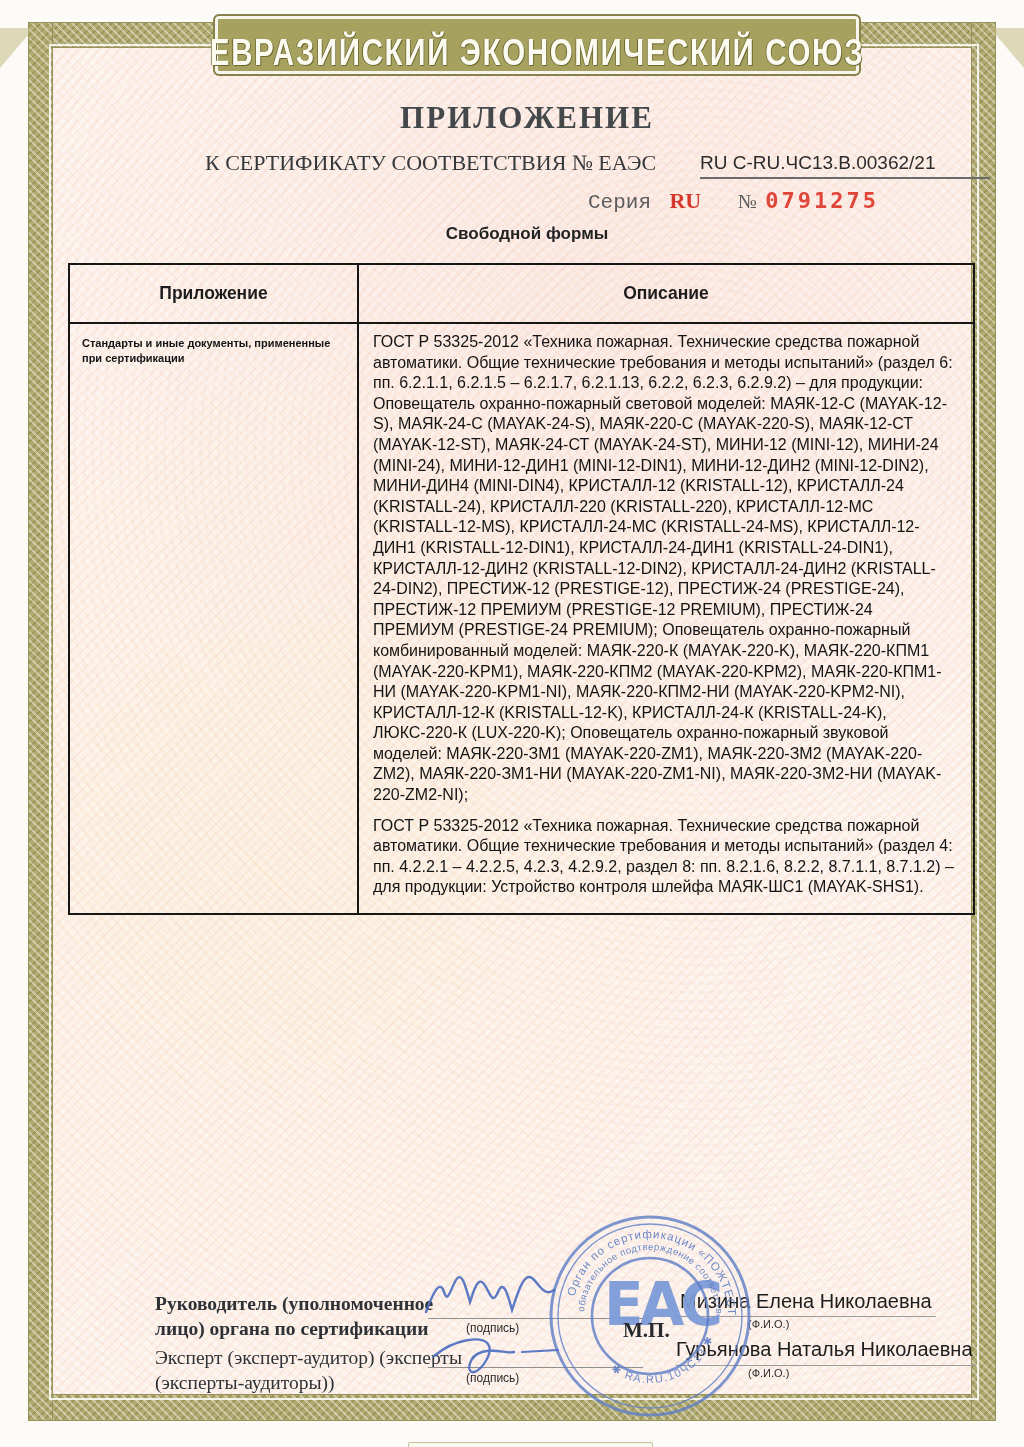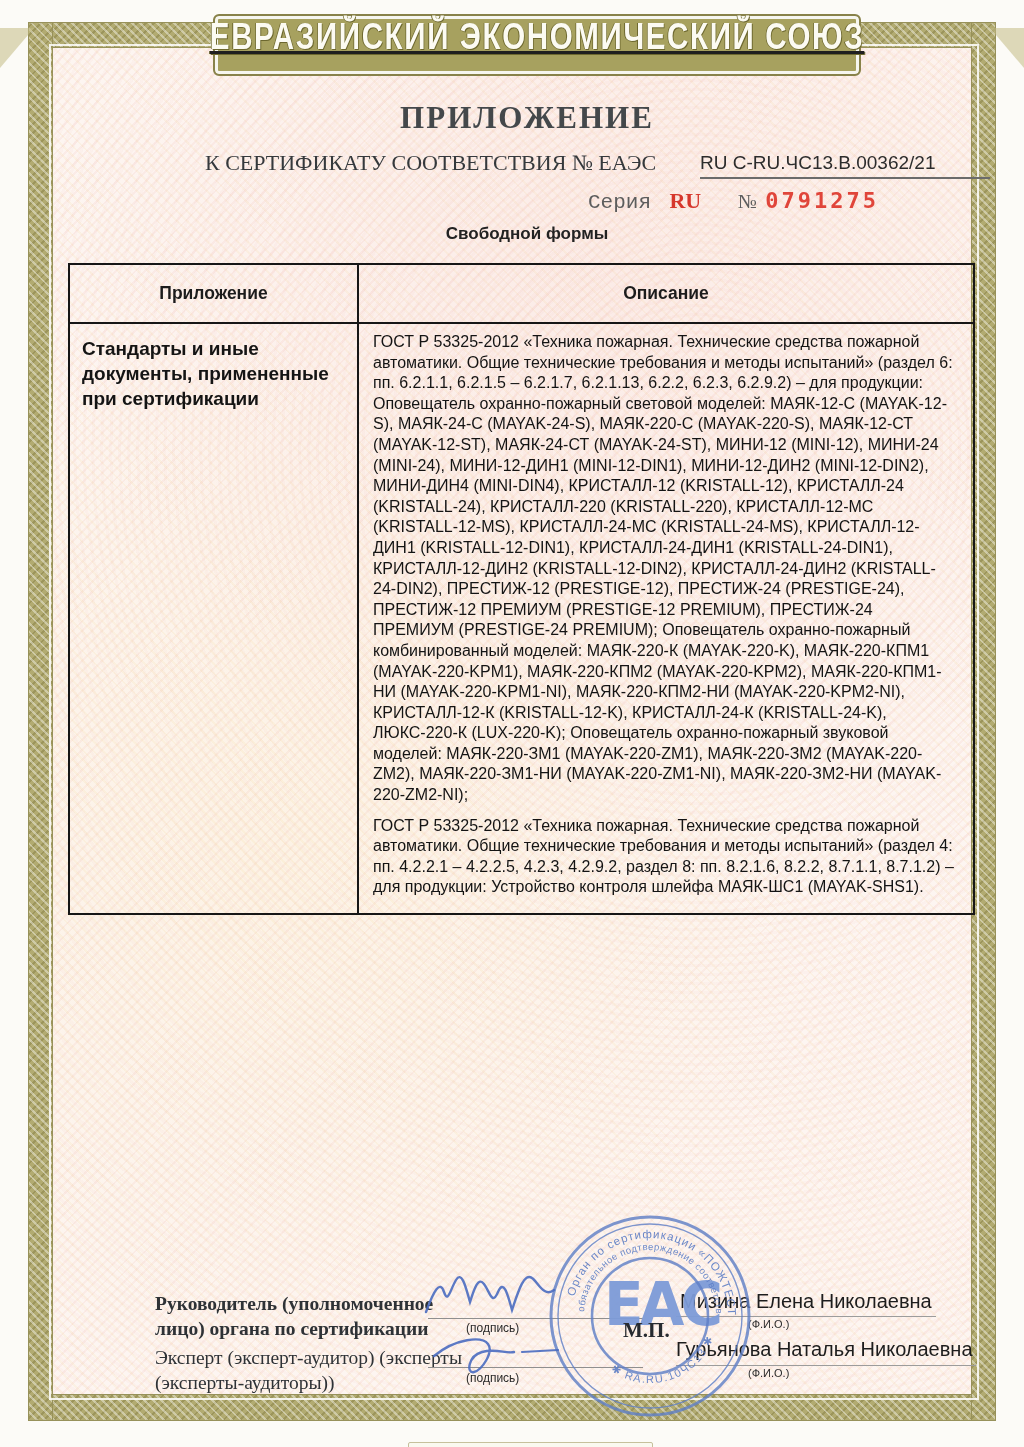--- a/index.html
+++ b/index.html
@@ -29,21 +29,21 @@
   .frame-innerline{position:absolute;left:49px;top:44px;width:926px;height:1352px;
     border:2px solid rgba(255,255,255,0.85);pointer-events:none;}
   .corner-deco{position:absolute;width:0;height:0;border-style:solid;opacity:.55;}
   .cd-tl{left:0;top:28px;border-width:0 0 40px 34px;border-color:transparent transparent transparent #c3bc85;}
   .cd-tr{right:0;top:28px;border-width:0 34px 40px 0;border-color:transparent #c3bc85 transparent transparent;}
 
   
   .banner{position:absolute;left:213px;top:14px;width:644px;height:58px;
     background:#a7a15f;border:2px solid #88824a;border-radius:6px;
     box-shadow:inset 0 0 0 3px rgba(255,255,255,0.9), inset 0 0 0 5px #a7a15f;
-    display:flex;align-items:flex-start;justify-content:center;text-decoration:underline;}
+    display:flex;align-items:flex-end;justify-content:center;}
   .banner span{display:inline-block;transform:scaleX(0.82);transform-origin:center;
     font-family:"Liberation Sans",sans-serif;font-weight:bold;font-size:36px;
     letter-spacing:2px;color:#fcfbf2;white-space:nowrap;
     text-shadow:1px 1px 0 #6d682f, -1px 0 0 #6d682f;}
 
   
   .doc-title{position:absolute;left:0;top:100px;width:1054px;text-align:center;
     font-family:"Liberation Serif",serif;font-weight:bold;font-size:31px;
     letter-spacing:2px;color:#44484b;}
   .subtitle-row{position:absolute;left:205px;top:150px;width:790px;
@@ -63,21 +63,21 @@
   
   .cert-table{position:absolute;left:68px;top:263px;width:907px;height:652px;
     border:2px solid #161616;box-sizing:border-box;}
   .col-divider{position:absolute;left:287px;top:0;bottom:0;width:2px;background:#161616;}
   .thead-divider{position:absolute;left:0;right:0;top:57px;height:2px;background:#161616;}
   .th{position:absolute;top:0;height:57px;display:flex;align-items:center;justify-content:center;
     font-weight:bold;font-size:17.5px;color:#1c1c1c;}
   .th-annex{left:0;width:287px;}
   .th-desc{left:289px;right:0;}
   .cell-annex{position:absolute;left:0;top:59px;width:287px;padding:12px 12px 0 12px;box-sizing:border-box;
-    font-weight:bold;font-size:19px;line-height:1.32;color:#141414;}
+    font-weight:bold;font-size:11px;line-height:1.32;color:#141414;}
   .cell-desc{position:absolute;left:289px;right:0;top:59px;bottom:0;padding:8px 15px 0 14px;box-sizing:border-box;
     font-size:16px;line-height:20.6px;color:#141414;}
   .cell-desc p{margin:0 0 10px 0;}
 
   
   .sig-label{position:absolute;font-family:"Liberation Serif",serif;font-size:19.5px;
     color:#2e3236;line-height:1.28;}
   .sig-label-head{left:155px;top:1292px;width:300px;font-weight:bold;}
   .sig-label-expert{left:155px;top:1346px;width:310px;}
   .sig-line{position:absolute;height:0;border-bottom:1px solid #8f8f8f;}

